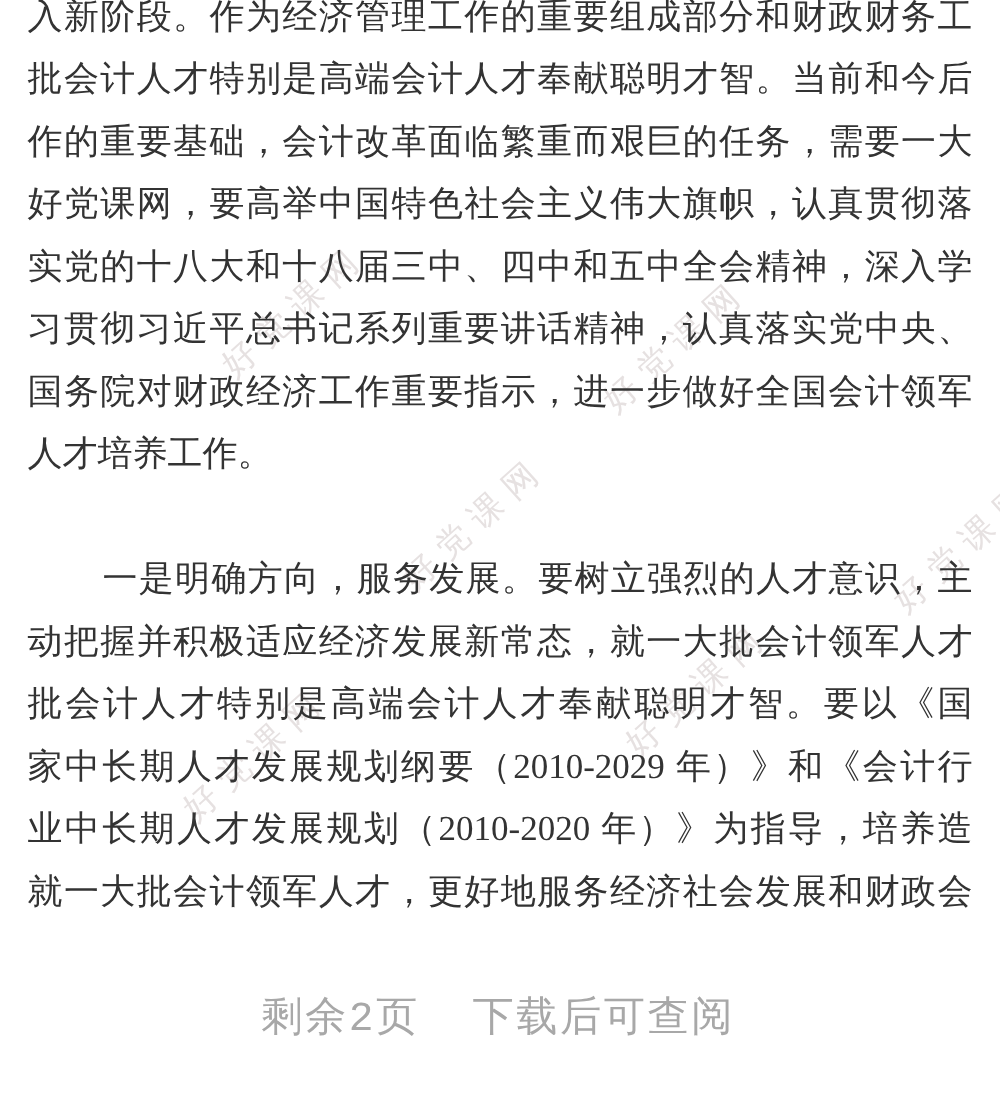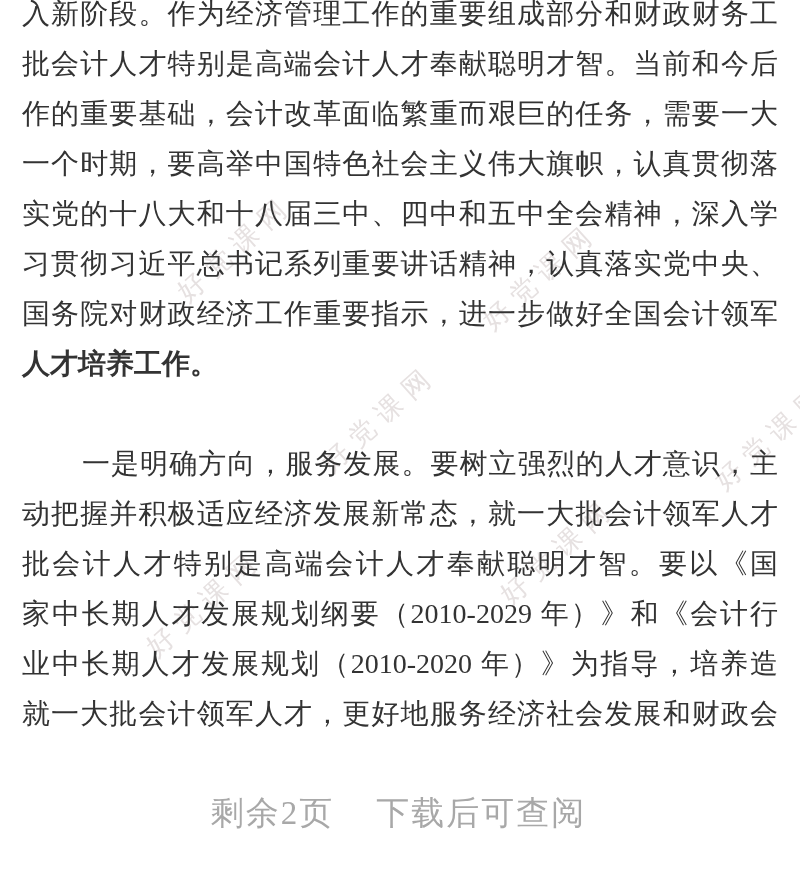--- a/index.html
+++ b/index.html
@@ -46,33 +46,32 @@
     line-height: 50px;
     font-size: 28px;
     color: #333333;
     text-align: justify;
     text-align-last: justify;
     white-space: nowrap;
   }
   .line.para-end {
     text-align: right;
     text-align-last: left;
-    font-weight: bold;
   }
   .line.indent { padding-left: 60px; }
   .para-gap { height: 50px; }
 
   
   .footer-note {
     position: absolute;
     left: 0; top: 791px;
     width: 797px;
     text-align: center;
     z-index: 2;
-    font-family: Liberation Serif, serif;
+    font-family: Liberation Mono, monospace;
     font-size: 33px;
     color: #a8a8a8;
     letter-spacing: 2px;
   }
   .footer-note .remaining { margin-right: 42px; }
 </style>
 </head>
 <body>
 
 <div class="watermark-layer">
@@ -82,21 +81,21 @@
   <div class="wm wm-4">好党课网</div>
   <div class="wm wm-5">好党课网</div>
   <div class="wm wm-6">好党课网</div>
 </div>
 
 <div class="doc">
   <div>
     <div class="line">入新阶段。作为经济管理工作的重要组成部分和财政财务工</div>
     <div class="line">批会计人才特别是高端会计人才奉献聪明才智。当前和今后</div>
     <div class="line">作的重要基础，会计改革面临繁重而艰巨的任务，需要一大</div>
-    <div class="line">一个时期，要高举中国特色社会主义伟大旗帜，认真贯彻落</div>
+    <div class="line">好党课网，要高举中国特色社会主义伟大旗帜，认真贯彻落</div>
     <div class="line">实党的十八大和十八届三中、四中和五中全会精神，深入学</div>
     <div class="line">习贯彻习近平总书记系列重要讲话精神，认真落实党中央、</div>
     <div class="line">国务院对财政经济工作重要指示，进一步做好全国会计领军</div>
     <div class="line para-end">人才培养工作。</div>
   </div>
 
   <div class="para-gap"></div>
 
   <div>
     <div class="line indent">一是明确方向，服务发展。要树立强烈的人才意识，主</div>

